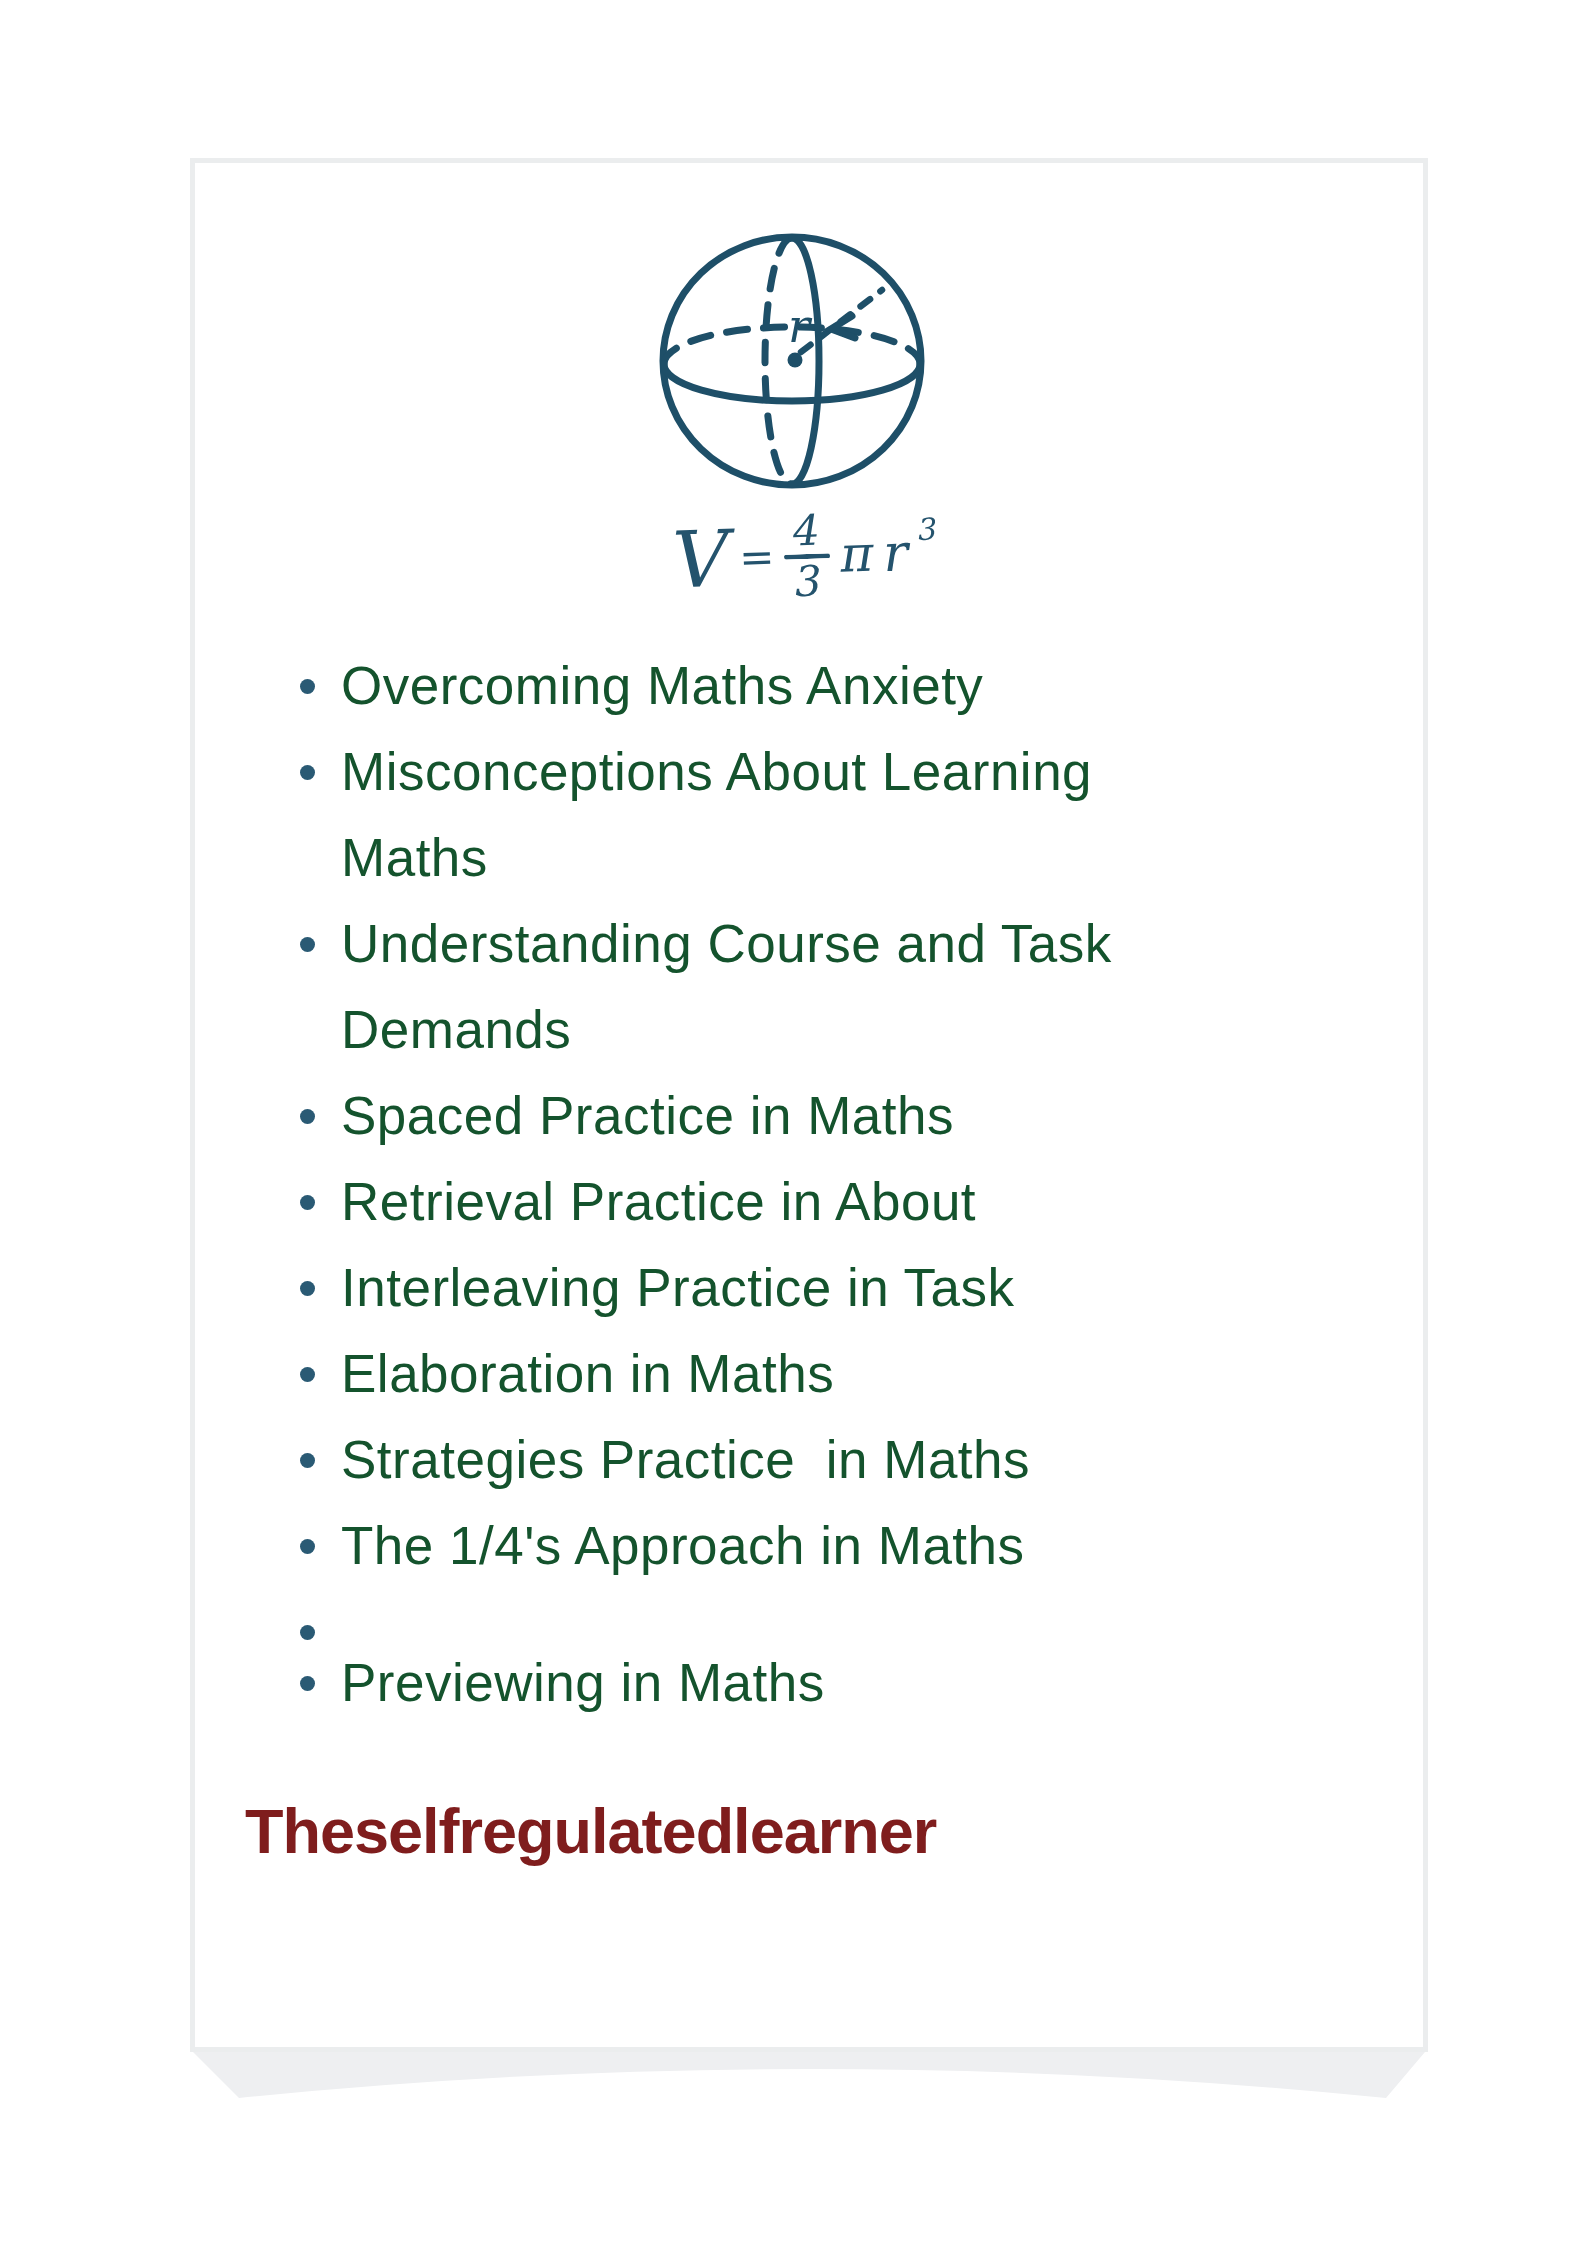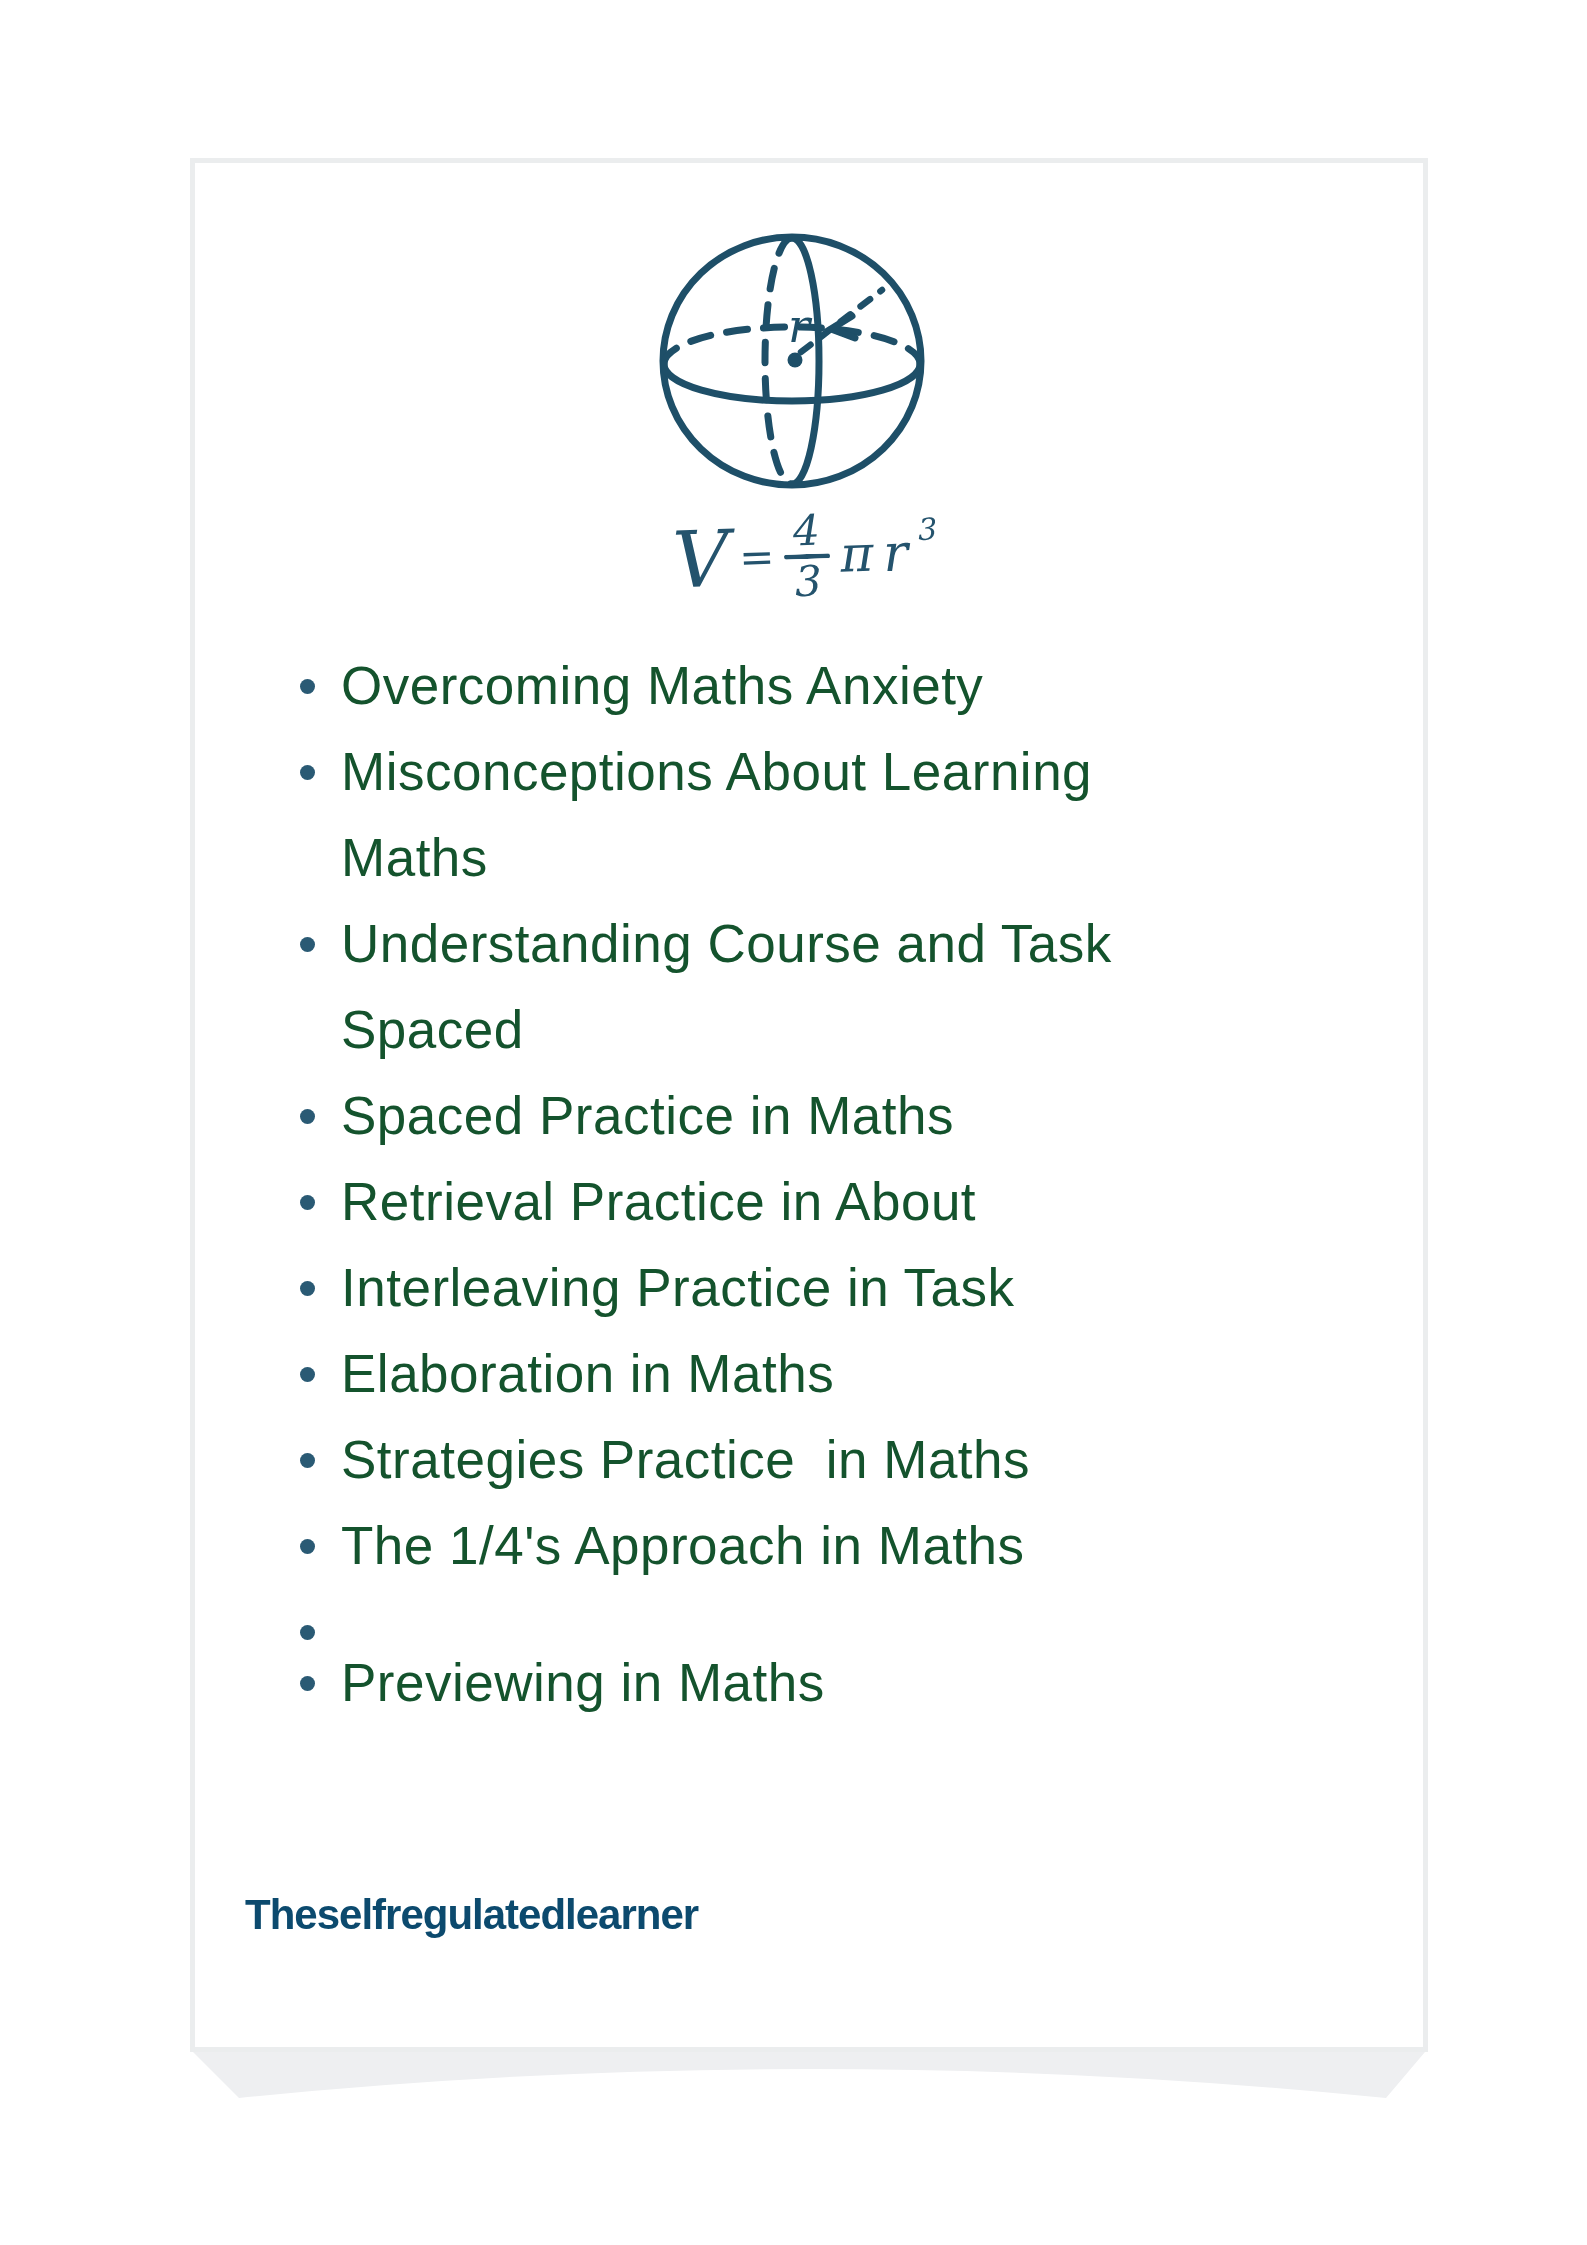--- a/index.html
+++ b/index.html
@@ -92,23 +92,23 @@
     height: 15px;
     margin-top: 36px;
     margin-right: 26px;
     border-radius: 50%;
     background: #2a5a74;
   }
   .topics .txt { white-space: pre-wrap; }
   .watermark {
     position: absolute;
     left: 50px;
-    top: 1728px;
-    color: #0c4a6e;
-    font-size: 42px;
+    top: 1632px;
+    color: #7f1d1d;
+    font-size: 63px;
     font-weight: bold;
     letter-spacing: -1px;
   }
 </style>
 </head>
 <body>
 
 <div class="page">
 
   <div class="card">
@@ -144,21 +144,21 @@
         <span class="txt">Overcoming Maths Anxiety</span>
       </li>
       <li>
         <span class="dot"></span>
         <span class="txt">Misconceptions About Learning
 Maths</span>
       </li>
       <li>
         <span class="dot"></span>
         <span class="txt">Understanding Course and Task
-Spaced</span>
+Demands</span>
       </li>
       <li>
         <span class="dot"></span>
         <span class="txt">Spaced Practice in Maths</span>
       </li>
       <li>
         <span class="dot"></span>
         <span class="txt">Retrieval Practice in About</span>
       </li>
       <li>

